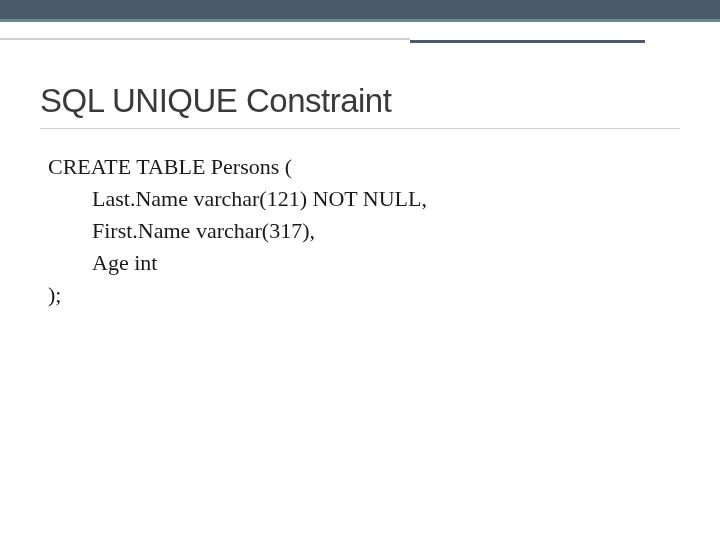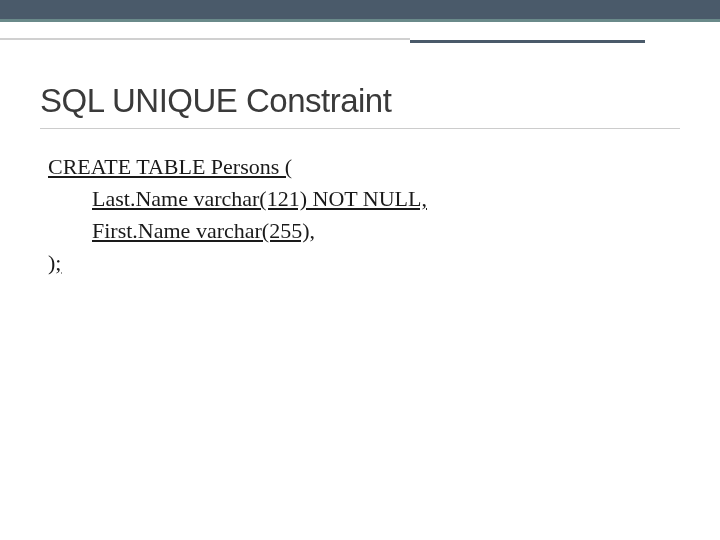--- a/index.html
+++ b/index.html
@@ -55,35 +55,35 @@
   }
   .code-block {
     font-family: Georgia, 'Times New Roman', serif;
     font-size: 22px;
     color: #1a1a1a;
     line-height: 1.45;
     padding-left: 8px;
   }
   .code-line {
     white-space: pre;
-    text-decoration: underline;
   }
   .indent {
     padding-left: 44px;
   }
 </style>
 </head>
 <body>
 
 <div class="top-bar"></div>
 <div class="accent-line"></div>
 <div class="accent-line-dark"></div>
 
 <div class="content">
   <h1 class="title">SQL UNIQUE Constraint</h1>
   <div class="divider"></div>
   <div class="code-block">
     <div class="code-line">CREATE TABLE Persons (</div>
     <div class="code-line indent">Last.Name varchar(121) NOT NULL,</div>
-    <div class="code-line indent">First.Name varchar(255),</div>
+    <div class="code-line indent">First.Name varchar(317),</div>
+    <div class="code-line indent">Age int</div>
     <div class="code-line">);</div>
   </div>
 </div>
 
 </body></html>

